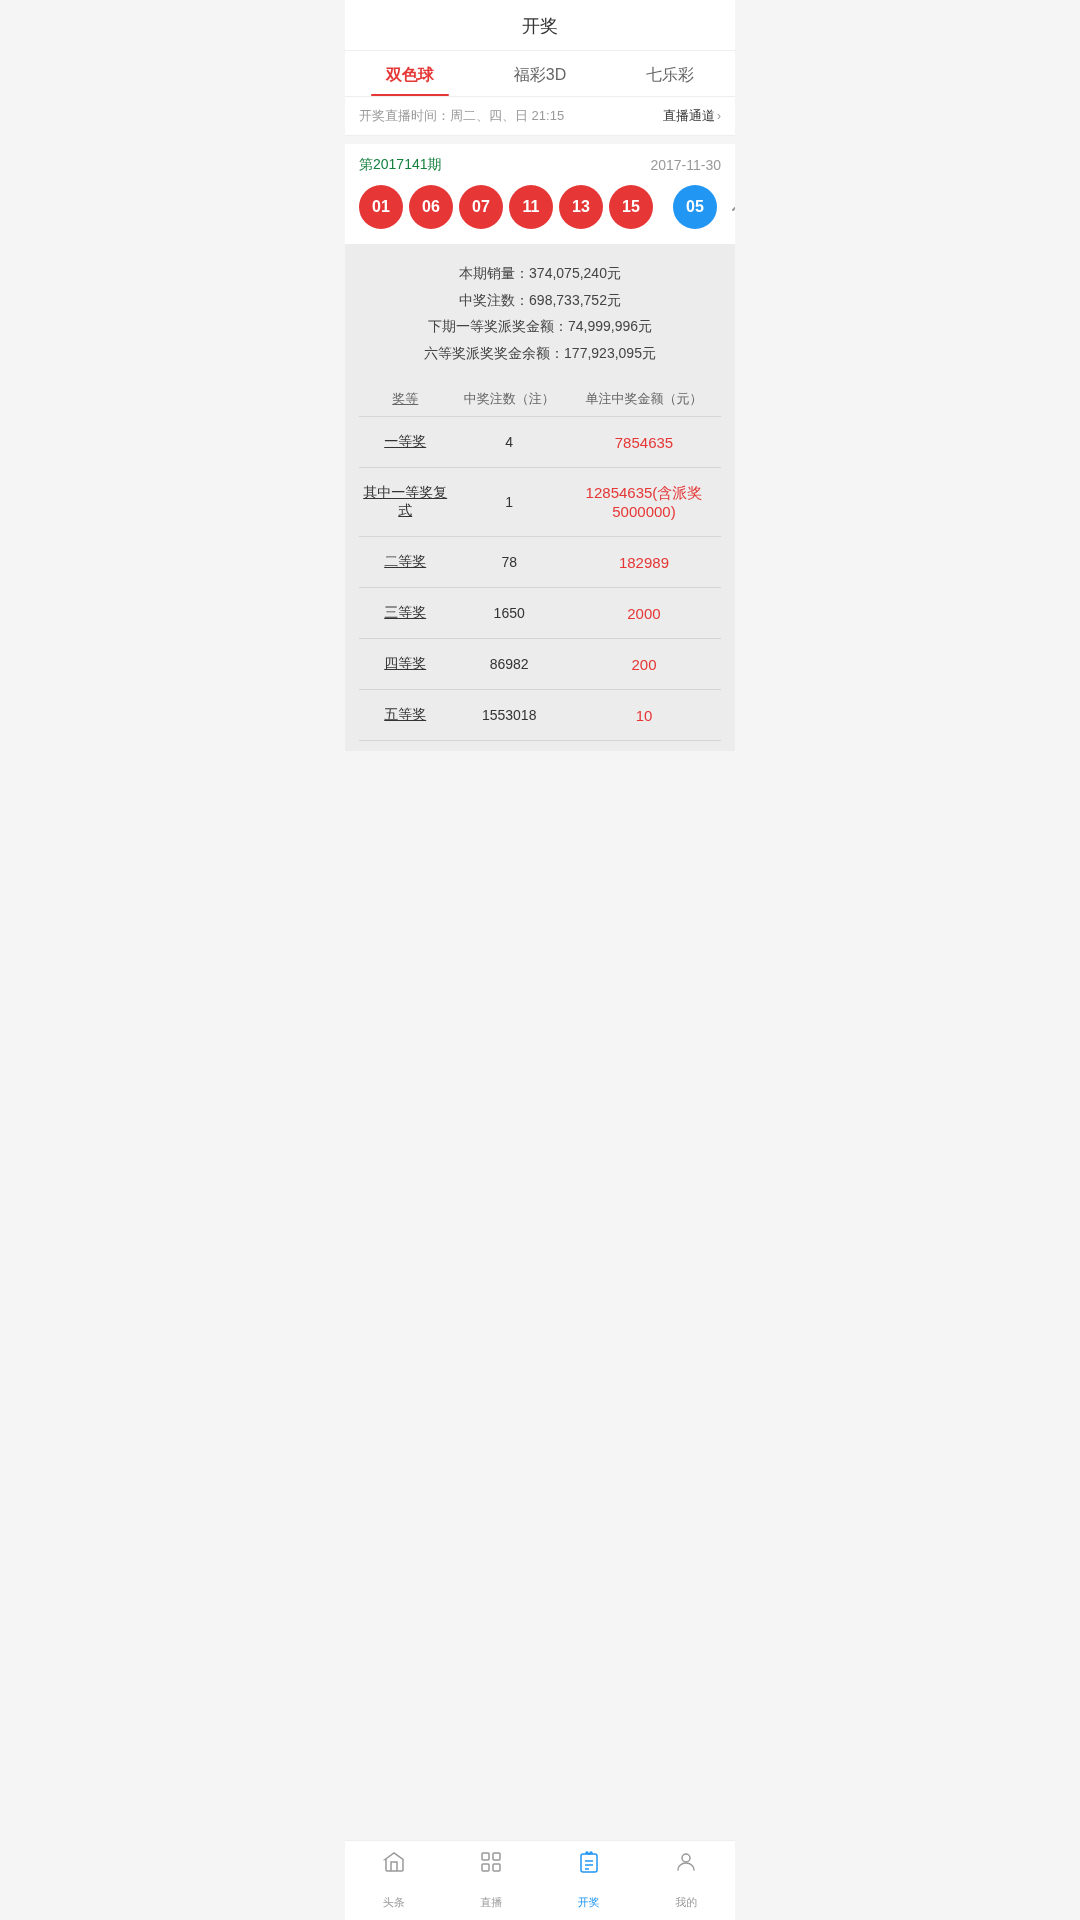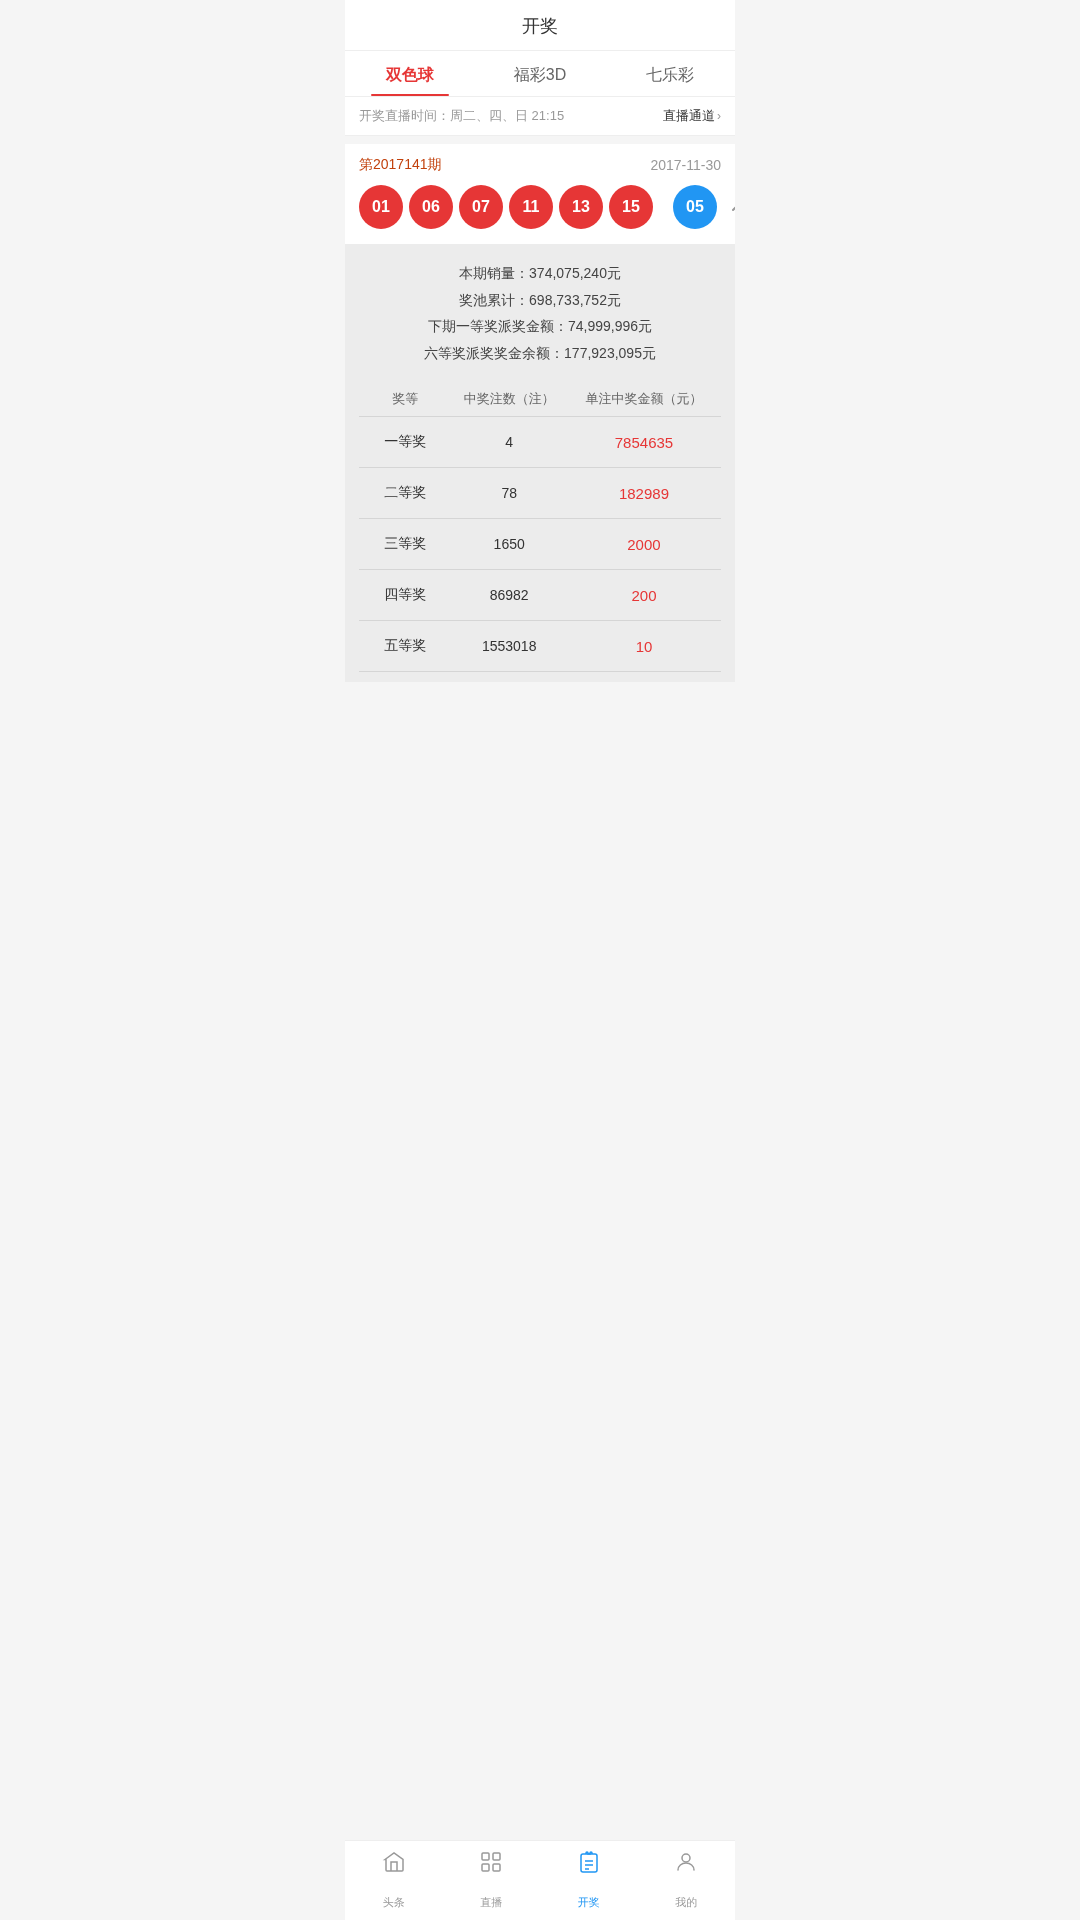--- a/index.html
+++ b/index.html
@@ -78,21 +78,21 @@
       padding: 12px 14px 0;
     }
     .draw-header {
       display: flex;
       align-items: center;
       justify-content: space-between;
       margin-bottom: 10px;
     }
     .draw-period {
       font-size: 14px;
-      color: #c2410c;
+      color: #15803d;
       font-weight: 500;
     }
     .draw-date {
       font-size: 14px;
       color: #999;
       margin-left: 10px;
     }
     .draw-balls-row {
       display: flex;
       align-items: center;
@@ -165,21 +165,21 @@
     .prize-table-header {
       display: flex;
       padding: 10px 0 8px;
       border-bottom: 1px solid #d5d5d5;
     }
     .prize-table-header .col {
       font-size: 13px;
       color: #666;
       text-align: center;
     }
-    .col-1 { flex: 1.2; }
+    .col-1 { flex: 1.2; text-decoration: underline; }
     .col-2 { flex: 1.5; text-align: center; }
     .col-3 { flex: 2; text-align: center; }
     .prize-row {
       display: flex;
       align-items: center;
       padding: 16px 0;
       border-bottom: 1px solid #d5d5d5;
     }
     .prize-row .col-1 {
       font-size: 14px;
@@ -280,38 +280,43 @@
           <polygon points="16,10 22,7 22,17 16,14" fill="#2196F3"></polygon>
         </svg>
       </div>
     </div>
   </div>
 </div>
 
 <div class="detail-panel">
   <div class="detail-stats">
     <div>本期销量：374,075,240元</div>
-    <div>奖池累计：698,733,752元</div>
+    <div>中奖注数：698,733,752元</div>
     <div>下期一等奖派奖金额：74,999,996元</div>
     <div>六等奖派奖奖金余额：177,923,095元</div>
   </div>
 
   <div class="prize-table">
     <div class="prize-table-header">
       <div class="col col-1">奖等</div>
       <div class="col col-2">中奖注数（注）</div>
       <div class="col col-3">单注中奖金额（元）</div>
     </div>
 
     <div class="prize-row">
       <div class="col-1">一等奖</div>
       <div class="col-2">4</div>
       <div class="col-3">7854635</div>
     </div>
 
+    <div class="prize-row">
+      <div class="col-1">其中一等奖复式</div>
+      <div class="col-2">1</div>
+      <div class="col-3">12854635(含派奖5000000)</div>
+    </div>
 
     <div class="prize-row">
       <div class="col-1">二等奖</div>
       <div class="col-2">78</div>
       <div class="col-3">182989</div>
     </div>
 
     <div class="prize-row">
       <div class="col-1">三等奖</div>
       <div class="col-2">1650</div>

